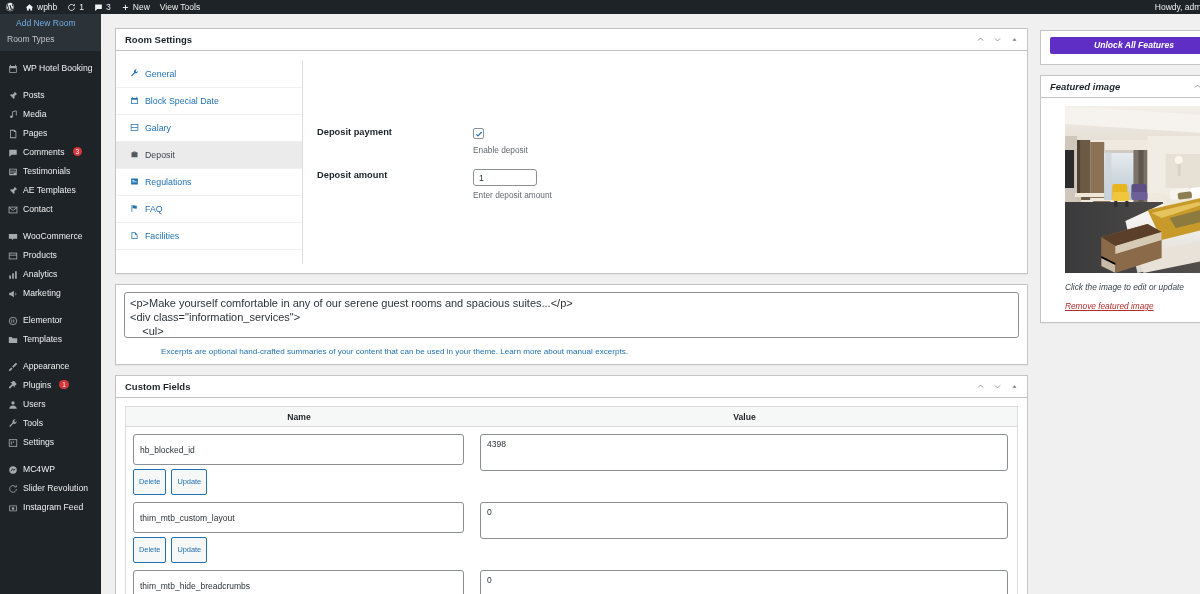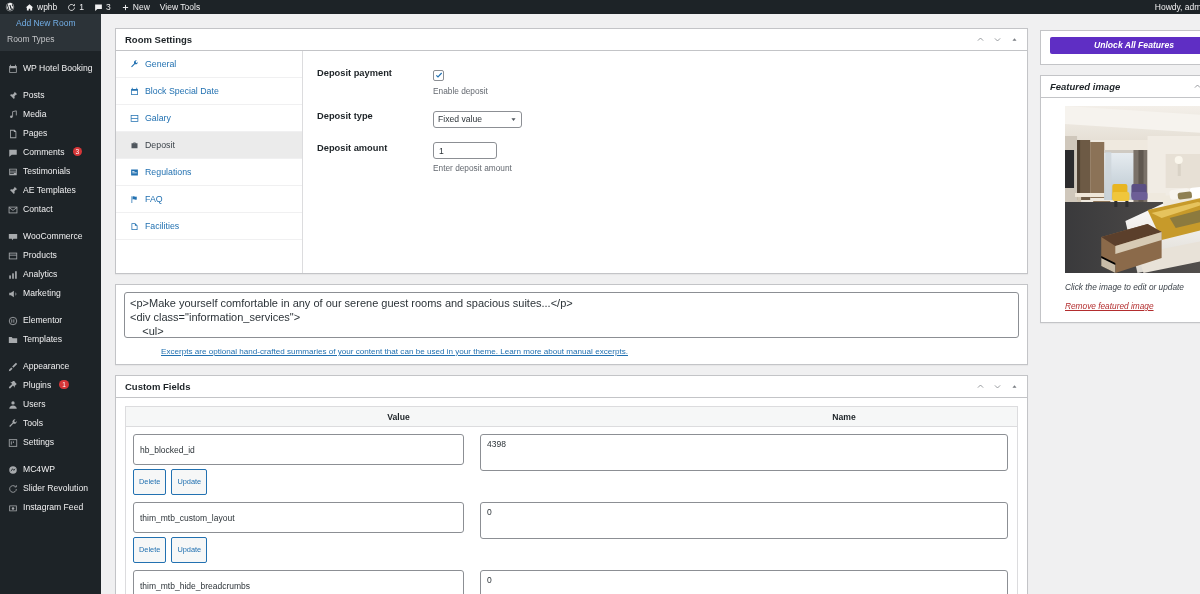--- a/index.html
+++ b/index.html
@@ -109,21 +109,21 @@
     flex: 1 1 auto;
   }
   .handle-actions { display: flex; align-items: center; gap: 0px; }
   .order-btn, .toggle-btn {
     width: 17px; height: 17px;
     display: flex; align-items: center; justify-content: center;
     color: #787c82;
   }
   .order-btn svg, .toggle-btn svg { display: block; }
 
-  .postbox-body { padding: 0; }
+  .postbox-body { padding: 0; align-items: center; }
 
   
   #roomsettings-body { display: flex; min-height: 222px; }
   #rs-tabs {
     width: 187px; flex: 0 0 187px;
     border-right: 1px solid #dcdcde;
     background: #fff;
   }
   .rs-tab {
     display: flex; align-items: center; gap: 6px;
@@ -142,21 +142,21 @@
   .rs-tab.active .rs-ico { color: #50575e; }
   #rs-tabs-filler { height: 14px; background: #fff; }
 
   #rs-panel { flex: 1 1 auto; padding: 16px 0 0 14px; }
   .field-row { display: flex; margin-bottom: 14px; }
   .field-label {
     width: 116px; flex: 0 0 116px;
     font-size: 9.3px; font-weight: bold; color: #1d2327;
     padding-top: 1px;
   }
-  .field-ctrl { flex: 1 1 auto; }
+  .field-ctrl { flex: 1 1 auto; margin-left: 40px; }
   .field-desc { font-size: 8.3px; color: #646970; margin-top: 4px; }
 
   .wp-checkbox {
     width: 11px; height: 11px;
     border: 1px solid #8c8f94; border-radius: 2px;
     background: #fff;
     display: inline-flex; align-items: center; justify-content: center;
     color: #2271b1;
   }
   .wp-checkbox svg { display: block; }
@@ -193,21 +193,21 @@
     border: 1px solid #8c8f94; border-radius: 3px;
     background: #fff; color: #2c3338;
     font-family: "Liberation Sans", sans-serif;
     font-size: 11px; line-height: 14px;
     padding: 3px 5px;
     resize: none; overflow: hidden;
     white-space: pre;
   }
   #excerpt-help {
     font-size: 8.1px; color: #2271b1;
-    margin-top: 6px; text-decoration: underline; padding-left: 37px;
+    margin-top: 6px;  padding-left: 37px;
   }
 
   
   #customfields-body { padding: 8px 9px 0 9px; }
   #cf-table { width: 100%; border: 1px solid #dcdcde; background: #fff; }
   #cf-head { display: flex; background: #f6f7f7; border-bottom: 1px solid #dcdcde; }
   .cf-th {
     font-size: 8.6px; font-weight: bold; color: #1d2327;
     height: 19px; display: flex; align-items: center; justify-content: center;
   }
@@ -633,33 +633,20 @@
             <div class="field-ctrl">
               <span class="wp-checkbox">
                 <svg width="8" height="8" viewBox="0 0 24 24" fill="none" stroke="currentColor" stroke-width="3.4">
                     <path d="M4 13l5 5L20 6"></path>
                   </svg>
               </span>
               <div class="field-desc">Enable deposit</div>
             </div>
           </div>
 
-          <div class="field-row">
-            <div class="field-label">Deposit type</div>
-            <div class="field-ctrl">
-              <span class="select-wrap">
-                <select class="wp-select" id="deposit-type-select"><option value="Fixed value">Fixed value</option><option value="Percent of total">Percent of total</option></select>
-                <span class="select-arrow">
-                  <svg width="7" height="7" viewBox="0 0 24 24" fill="currentColor">
-                      <path d="M5 8h14l-7 9-7-9z"></path>
-                    </svg>
-                </span>
-              </span>
-            </div>
-          </div>
 
           <div class="field-row">
             <div class="field-label">Deposit amount</div>
             <div class="field-ctrl">
               <input class="wp-text" type="text" value="1" style="">
               <div class="field-desc">Enter deposit amount</div>
             </div>
           </div>
         </div>
 
@@ -692,22 +679,22 @@
           <span class="toggle-btn">
             <svg width="7" height="7" viewBox="0 0 24 24" fill="currentColor">
                 <path d="M12 8l7 8H5l7-8z"></path>
               </svg>
           </span>
         </div>
       </div>
       <div class="postbox-body" id="customfields-body">
         <div id="cf-table">
           <div id="cf-head">
+            <div class="cf-th name">Name</div>
             <div class="cf-th value">Value</div>
-            <div class="cf-th name">Name</div>
           </div>
 
           <div class="cf-row">
             <div class="cf-cell-name">
               <input class="cf-name" type="text" value="hb_blocked_id" style="">
               <div class="cf-btns">
                 <button class="cf-btn">Delete</button>
                 <button class="cf-btn">Update</button>
               </div>
             </div>

